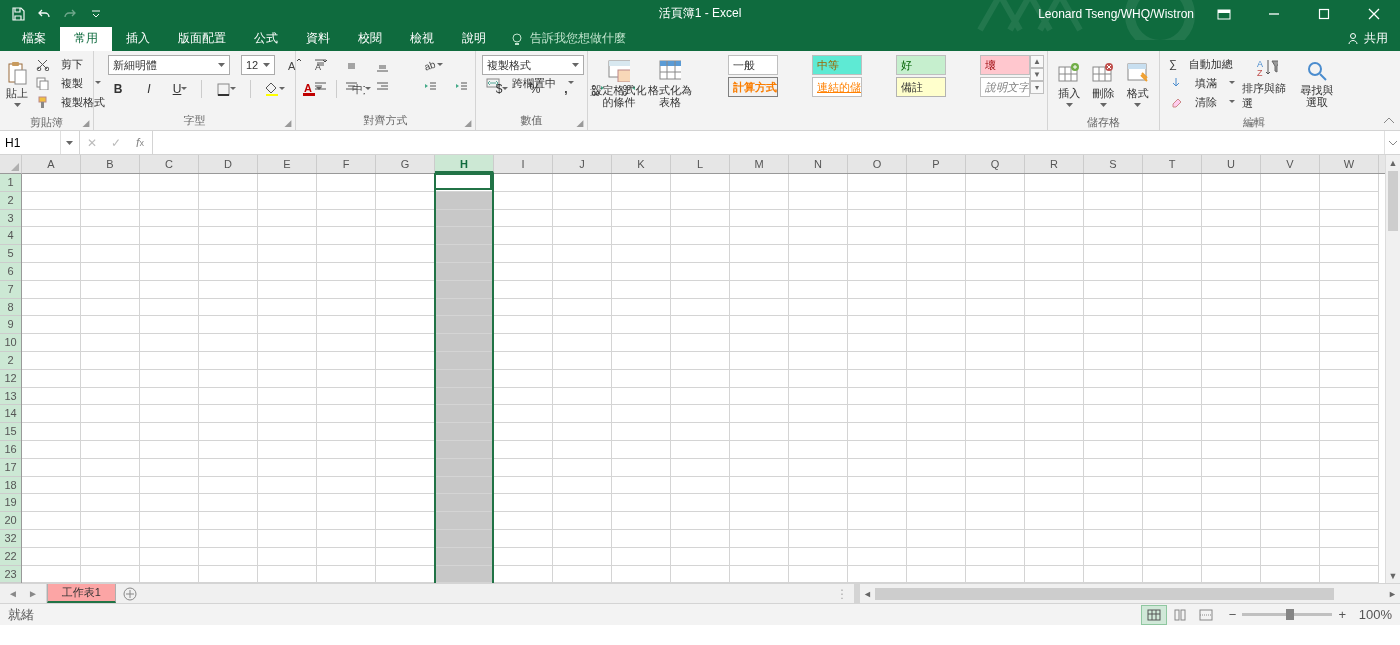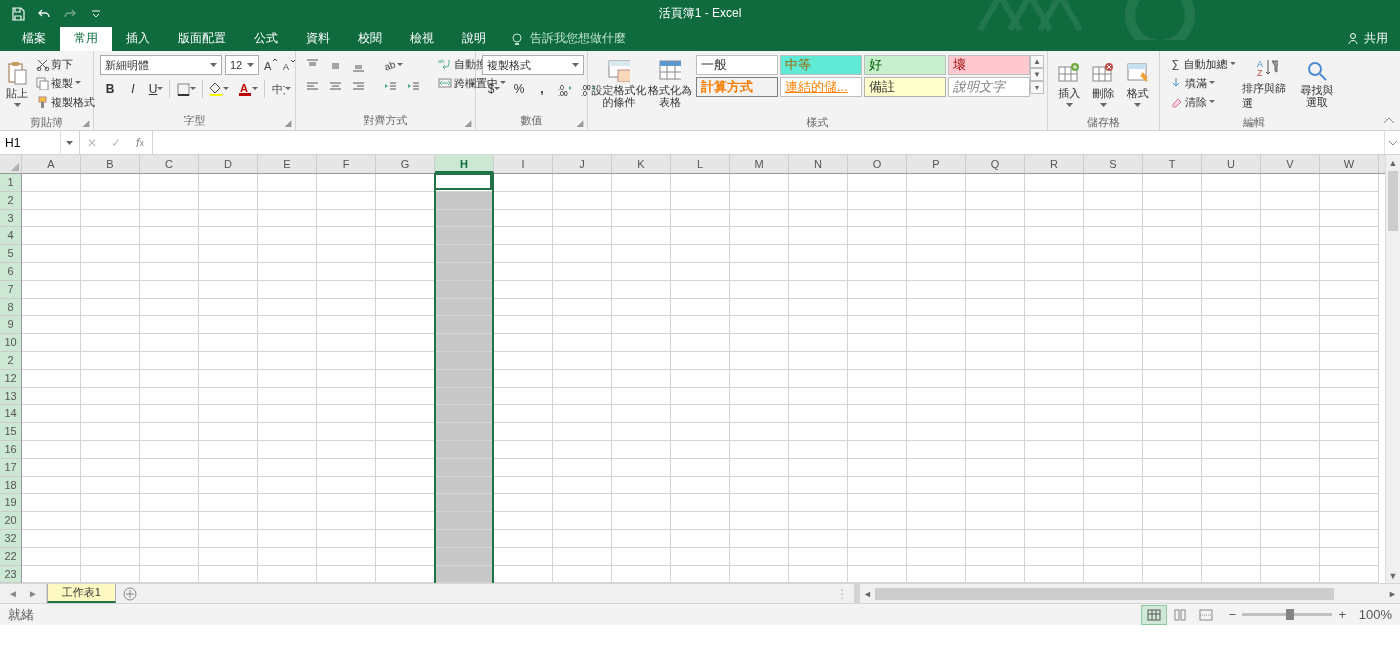--- a/index.html
+++ b/index.html
@@ -23,30 +23,30 @@
 .tabs .share { margin-left:auto; padding:4px 12px; display:flex; align-items:center; gap:4px; cursor:pointer; }
 .tellme { display:flex; align-items:center; gap:6px; padding:4px 10px; color:#bfe3cc; font-size:12px; }
 
 
 .ribbon { background:#f3f3f3; height:80px; border-bottom:1px solid #d4d4d4; display:flex; position:relative; }
 .group { border-right:1px solid #d4d4d4; padding:4px 6px 2px; display:flex; flex-direction:column; justify-content:space-between; }
 .group-label { text-align:center; font-size:11px; color:#666; padding-top:2px; white-space:nowrap; }
 .group-body { display:flex; align-items:flex-start; gap:4px; height:58px; }
 .bigbtn { display:flex; flex-direction:column; align-items:center; justify-content:center; width:38px; height:58px; cursor:pointer; font-size:11px; gap:2px; }
 .icon24 { width:22px; height:22px; display:flex; align-items:center; justify-content:center; }
-.smallbtn { display:flex; align-items:center; gap:2px; height:18px; padding:0 3px; cursor:pointer; font-size:11px; white-space:nowrap; }
+.smallbtn { display:flex; align-items:center; gap:12px; height:18px; padding:0 3px; cursor:pointer; font-size:11px; white-space:nowrap; }
 .smallbtn .ic { width:14px; height:14px; display:flex; align-items:center; justify-content:center; }
 .stackcol { display:flex; flex-direction:column; gap:1px; }
-.row { display:flex; gap:3px; align-items:center; }
+.row { display:flex; gap:11px; align-items:center;margin-left:8px; }
 .combo { height:20px; background:#fff; border:1px solid #ababab; display:flex; align-items:center; padding:0 4px; font-size:11px; cursor:pointer; justify-content:space-between; }
 .sq { width:20px; height:20px; border:1px solid transparent; display:flex; align-items:center; justify-content:center; cursor:pointer; }
 
 
 .gallery { display:grid; grid-template-columns:repeat(4,82px); grid-template-rows:20px 20px; gap:2px; }
-.gitem { border:1px solid #bfbfbf; height:20px; font-size:13px; display:flex; align-items:center; padding:0 4px; cursor:pointer; overflow:hidden; white-space:nowrap; }
+.gitem { border:1px solid #bfbfbf; height:20px; font-size:11px; display:flex; align-items:center; padding:0 4px; cursor:pointer; overflow:hidden; white-space:nowrap;margin-left:32px; }
 .gscroll { display:flex; flex-direction:column; width:14px; }
 .gscroll div { height:13px; border:1px solid #bfbfbf; background:#f8f8f8; cursor:pointer; display:flex; align-items:center; justify-content:center; font-size:8px; color:#666; }
 
 
 .fxbar { height:24px; border-bottom:1px solid #d4d4d4; display:flex; align-items:stretch; background:#fff; }
 .namebox { width:80px; border-right:1px solid #d4d4d4; display:flex; align-items:center; }
 .namebox input { border:none; width:60px; padding:0 5px; font-size:12px; outline:none; }
 .namebox .dd2 { width:18px; height:100%; border-left:1px solid #e0e0e0; display:flex; align-items:center; justify-content:center; cursor:pointer; }
 .fxbtns { display:flex; align-items:center; border-right:1px solid #d4d4d4; }
 .fxbtns div { width:24px; height:100%; display:flex; align-items:center; justify-content:center; cursor:pointer; color:#888; }
@@ -70,21 +70,21 @@
 .cursor { position:absolute; border:2px solid #217346; background:#fff; pointer-events:none; }
 .colselborder { position:absolute; border-left:2px solid #217346; border-right:2px solid #217346; pointer-events:none; }
 .vscroll { position:absolute; right:0; top:0; width:15px; bottom:0; background:#f0f0f0; border-left:1px solid #dcdcdc; }
 .vscroll .arr { height:15px; display:flex; align-items:center; justify-content:center; cursor:pointer; color:#666; font-size:9px; }
 .vscroll .thumb { position:absolute; top:16px; left:2px; right:2px; height:60px; background:#cdcdcd; cursor:pointer; }
 
 
 .sheettabs { height:20px; border-top:1px solid #d4d4d4; display:flex; align-items:stretch; background:#f0f0f0; }
 .sheettabs .nav { display:flex; align-items:center; padding:0 8px; gap:10px; color:#888; border-right:1px solid #d4d4d4; }
 .sheettabs .nav span { cursor:pointer; font-size:10px; }
-.sheettab { background:#fef9c3; border:1px solid #aeaeae; border-top:none; border-bottom:2px solid #217346; padding:0 14px; display:flex; align-items:center; font-size:11px; cursor:pointer; }
+.sheettab { background:#fca5a5; border:1px solid #aeaeae; border-top:none; border-bottom:2px solid #217346; padding:0 14px; display:flex; align-items:center; font-size:11px; cursor:pointer; }
 .addsheet { width:28px; display:flex; align-items:center; justify-content:center; cursor:pointer; color:#666; }
 .sheettabs .hsplit { width:6px; background:#d4d4d4; margin-left:auto; cursor:col-resize; }
 .sheettabs .hscroll { width:540px; background:#f0f0f0; display:flex; align-items:center; position:relative; }
 .sheettabs .hscroll .arr { width:15px; text-align:center; cursor:pointer; color:#666; font-size:9px; }
 .sheettabs .hscroll .track { flex:1; height:14px; background:#f0f0f0; position:relative; }
 .sheettabs .hscroll .thumb { position:absolute; left:0; top:1px; width:90%; height:12px; background:#cdcdcd; cursor:pointer; }
 
 
 .status { height:22px; background:#f3f3f3; border-top:1px solid #d4d4d4; display:flex; align-items:center; font-size:13px; color:#555; padding:0 8px; }
 .status .views { margin-left:auto; display:flex; gap:0; }
@@ -125,20 +125,44 @@
           <path d="M9 3l3 3-3 3M12 6H6a4 4 0 00-4 4" fill="none" stroke="#fff" stroke-width="1.3"></path>
         </svg>
       </div>
     <div class="qat-btn">
         <svg width="8" height="8">
           <path d="M0 1h8M1 4l3 3 3-3" stroke="#fff" fill="none"></path>
         </svg>
       </div>
   </div>
   <div class="title">活頁簿1 - Excel</div>
+  <div class="userinfo">
+    <span>Leonard Tseng/WHQ/Wistron</span>
+    <div class="winbtn">
+        <svg width="14" height="14">
+          <rect x="1" y="3" width="12" height="9" fill="none" stroke="#fff"></rect>
+          <rect x="1" y="3" width="12" height="3" fill="#fff"></rect>
+        </svg>
+      </div>
+    <div class="winbtn">
+        <svg width="12" height="12">
+          <line x1="1" y1="6" x2="11" y2="6" stroke="#fff" stroke-width="1.3"></line>
+        </svg>
+      </div>
+    <div class="winbtn">
+        <svg width="12" height="12">
+          <rect x="1.5" y="1.5" width="9" height="9" fill="none" stroke="#fff" stroke-width="1.2"></rect>
+        </svg>
+      </div>
+    <div class="winbtn">
+        <svg width="12" height="12">
+          <path d="M1 1l10 10M11 1L1 11" stroke="#fff" stroke-width="1.3"></path>
+        </svg>
+      </div>
+  </div>
 </div>
 
 <div class="tabs">
   <div class="tab">檔案</div>
   <div class="tab active">常用</div>
   <div class="tab">插入</div>
   <div class="tab">版面配置</div>
   <div class="tab">公式</div>
   <div class="tab">資料</div>
   <div class="tab">校閱</div>
@@ -478,21 +502,20 @@
           <div class="gitem" style="background:#ffffcc;border:1px solid #b2b2b2">備註</div>
           <div class="gitem" style="background:#fff;color:#7f7f7f;font-style:italic">說明文字</div>
         </div>
         <div class="gscroll">
           <div>▲</div>
           <div>▼</div>
           <div>▾</div>
         </div>
       </div>
     </div>
-    <div class="group-label">樣式</div>
   </div>
 
   <div class="group" style="width:112px">
     <div class="group-body">
       <div class="bigbtn" style="width:34px">
         <div class="icon24">
             <svg width="22" height="20">
               <rect x="1" y="4" width="18" height="14" fill="#fff" stroke="#888"></rect>
               <line x1="7" y1="4" x2="7" y2="18" stroke="#888"></line>
               <line x1="13" y1="4" x2="13" y2="18" stroke="#888"></line>

